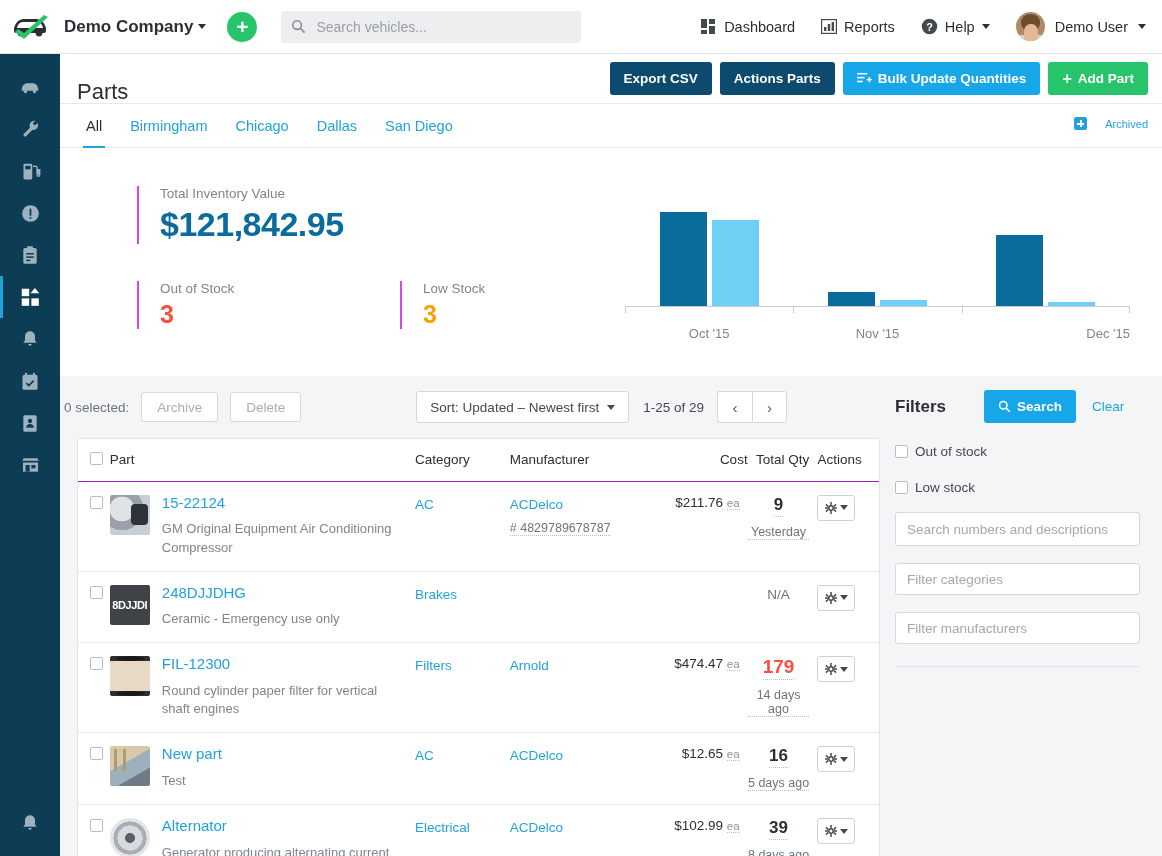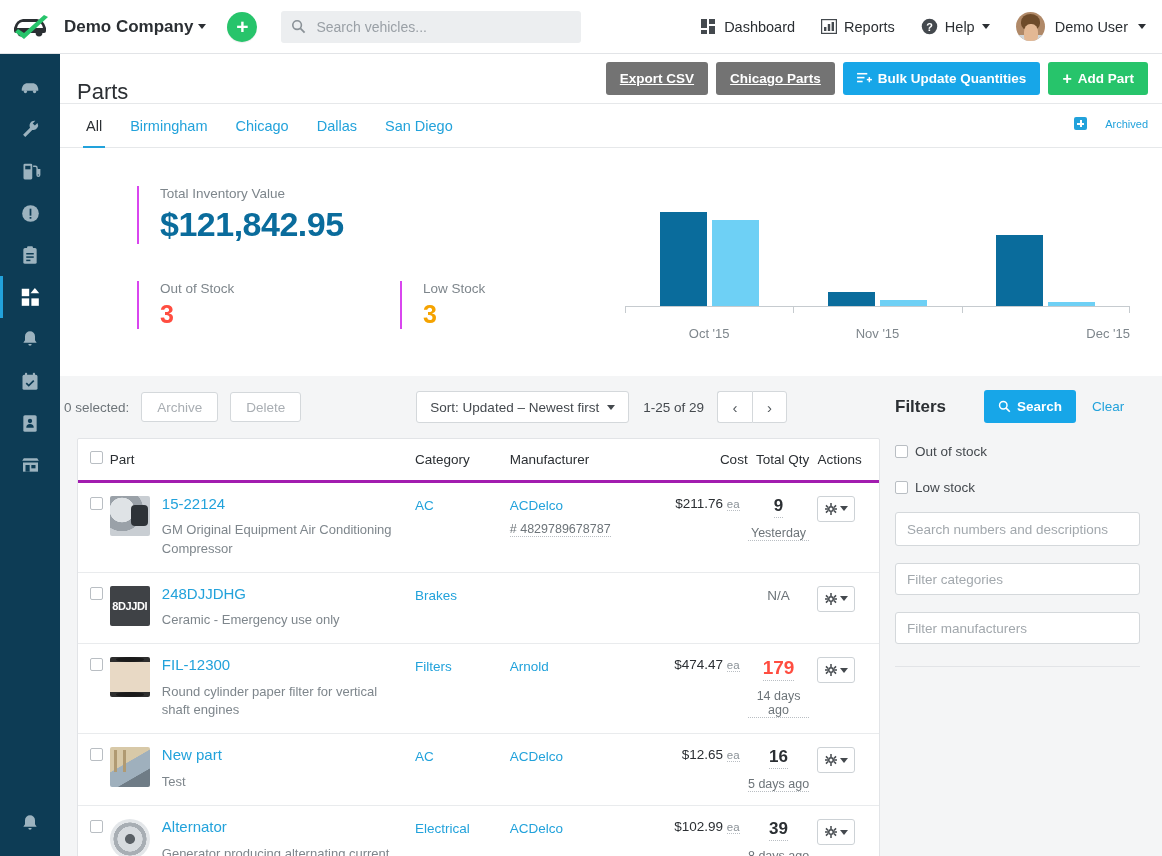--- a/index.html
+++ b/index.html
@@ -77,21 +77,21 @@
   #page-title {
     position:absolute; left:17px; top:10px; font-size:22px; color:#2b2f33; font-weight:normal;
   }
   .head-actions { position:absolute; right:14px; top:8px; display:flex; gap:8px; }
   .btn {
     height:33px; border-radius:3px; border:0; font-size:13.5px; font-weight:bold;
     display:flex;align-items:center;justify-content:center;gap:6px;
     padding:0 14px; cursor:pointer; color:#fff; white-space:nowrap;
     font-family:"Liberation Sans", sans-serif;
   }
-  .btn-grey { background:#737373;text-decoration:underline; }
+  .btn-grey { background:#0c4a6e; }
   .btn-blue { background:#17a6e8; }
   .btn-green { background:#27c46b; }
 
   
   #tabs {
     position:absolute; top:104px; left:60px; width:1102px; height:44px;
     background:#fff; border-bottom:1px solid #e6e8ea;
   }
   .tablist { position:absolute; left:12px; top:0; display:flex; height:44px; align-items:center; }
   .tab {
@@ -166,21 +166,21 @@
   .pager div:last-child { border-radius:0 3px 3px 0; }
 
   
   #table-card {
     position:absolute; left:17px; top:62px; width:803px; background:#fff;
     border:1px solid #e2e4e7; border-radius:2px; overflow:hidden;
   }
   table { width:100%; border-collapse:collapse; }
   thead th {
     font-size:13.5px; font-weight:normal; color:#2b2f33; text-align:left;
-    padding:12px 0; border-bottom:3px solid #a21caf; height:42px; vertical-align:middle;
+    padding:12px 0; border-bottom:1px solid #a21caf; height:42px; vertical-align:middle;
   }
   .c-chk   { width:32px; padding-left:12px !important; }
   .c-part  { width:310px; }
   .c-cat   { width:96px; }
   .c-man   { width:145px; }
   .c-cost  { width:95px; text-align:right !important; }
   .c-qty   { width:70px; text-align:center !important; }
   .c-act   { width:62px; text-align:left !important; }
   tbody td { border-bottom:1px solid #e9ebed; padding:13px 0; vertical-align:top; }
   tbody tr:last-child td { border-bottom:0; }
@@ -390,21 +390,21 @@
   </div>
 </div>
 
 <div id="page-head">
   <h1 id="page-title">Parts</h1>
   <div class="head-actions">
     <button class="btn btn-grey">
       <span>Export CSV</span>
     </button>
     <button class="btn btn-grey">
-      <span>Chicago Parts</span>
+      <span>Actions Parts</span>
     </button>
     <button class="btn btn-blue">
       <svg width="15" height="13" viewBox="0 0 16 14">
         <rect x="0" y="1" width="11" height="1.7" fill="#fff"></rect>
         <rect x="0" y="5.2" width="8" height="1.7" fill="#fff"></rect>
         <rect x="0" y="9.4" width="6" height="1.7" fill="#fff"></rect>
         <rect x="10.5" y="7.4" width="5.5" height="1.6" fill="#fff"></rect>
         <rect x="12.4" y="5.5" width="1.6" height="5.5" fill="#fff"></rect>
       </svg>
       <span>Bulk Update Quantities</span>

